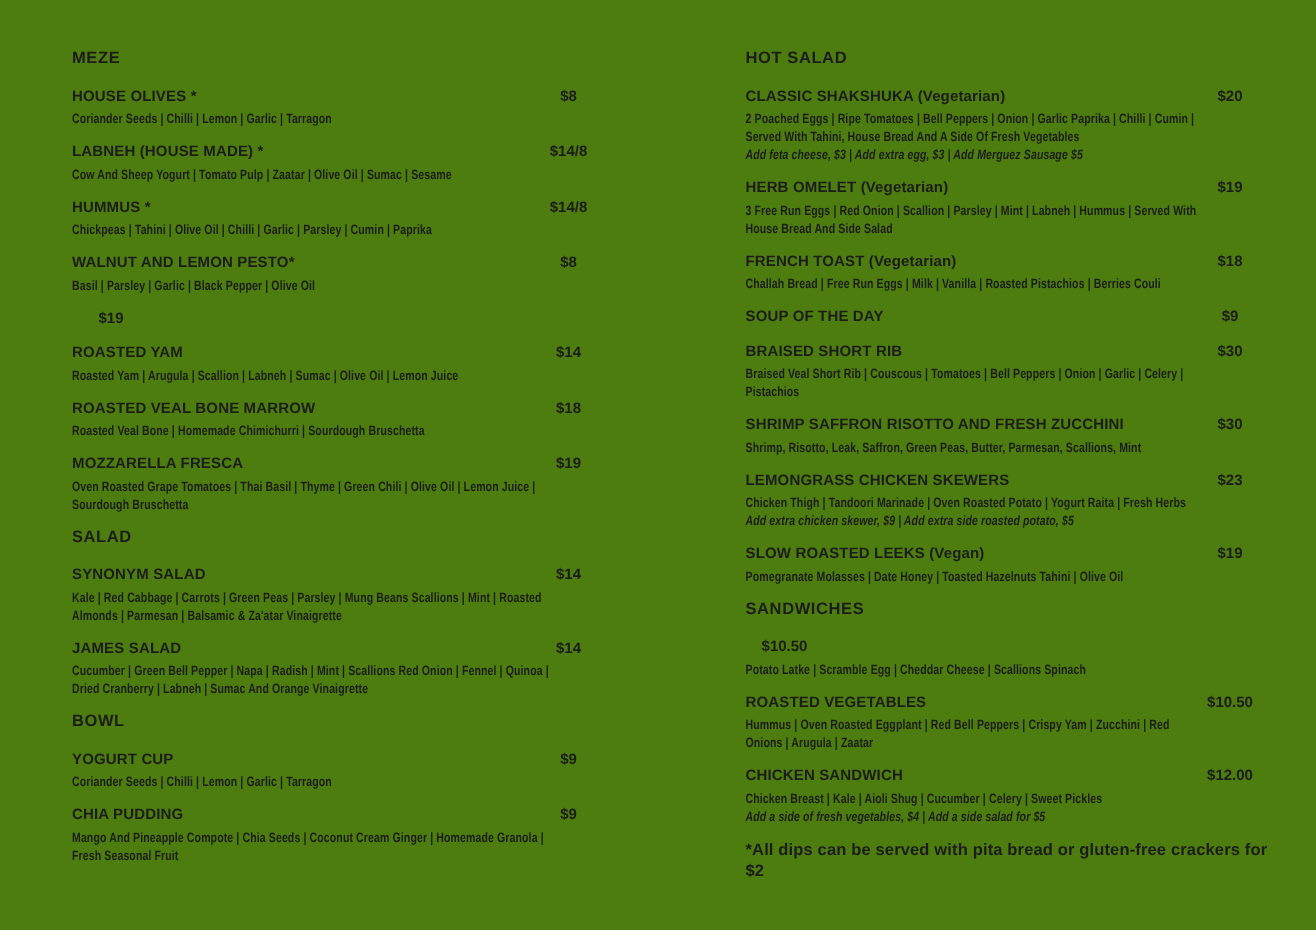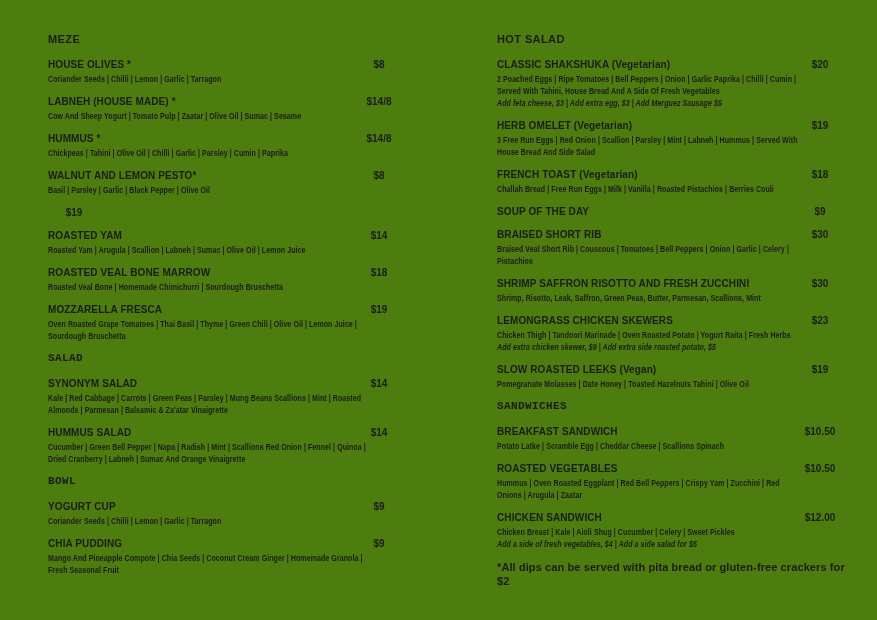--- a/index.html
+++ b/index.html
@@ -7,21 +7,21 @@
   body { font-family: "Liberation Sans", sans-serif; color: #1c1c1c; }
   .page { position: relative; width: 877px; height: 620px; background: #4d7c0f; overflow: hidden; }
   .col { position: absolute; top: 30px; }
   .col-left  { left: 48px;  width: 357px; }
   .col-right { left: 497px; width: 349px; }
 
   .section-title {
     font-size: 11px; font-weight: 700; letter-spacing: 0.4px;
     line-height: 13px; margin: 3px 0 12px 0;
   }
-  .menu-item + .section-title { margin-top: 6px; font-family: Liberation Mono, monospace; }
+  .menu-item + .section-title { margin-top: 6px; }
 
   .menu-item { margin-bottom: 10px; }
   .item-head { display: flex; align-items: baseline; }
   .item-name {
     flex: 1 1 auto; padding-right: 6px;
     font-size: 10px; font-weight: 700; line-height: 13px; letter-spacing: 0.1px;
   }
   .item-suffix { font-size: 9px; font-weight: 700; letter-spacing: 0; }
   .item-price {
     flex: 0 0 52px; text-align: center;
@@ -105,21 +105,21 @@
         <div class="section-title">SALAD</div>
         <div class="menu-item">
           <div class="item-head">
             <div class="item-name"><span>SYNONYM SALAD</span></div>
             <div class="item-price">$14</div>
           </div>
           <div class="item-desc">Kale | Red Cabbage | Carrots | Green Peas | Parsley | Mung Beans Scallions | Mint | Roasted Almonds | Parmesan | Balsamic &amp; Za'atar Vinaigrette</div>
         </div>
         <div class="menu-item">
           <div class="item-head">
-            <div class="item-name"><span>HUMMUS SALAD</span></div>
+            <div class="item-name"><span>JAMES SALAD</span></div>
             <div class="item-price">$14</div>
           </div>
           <div class="item-desc">Cucumber | Green Bell Pepper | Napa | Radish | Mint | Scallions Red Onion | Fennel | Quinoa | Dried Cranberry | Labneh | Sumac And Orange Vinaigrette</div>
         </div>
         <div class="section-title">BOWL</div>
         <div class="menu-item">
           <div class="item-head">
             <div class="item-name"><span>YOGURT CUP</span></div>
             <div class="item-price">$9</div>
           </div>
@@ -190,21 +190,20 @@
         <div class="menu-item">
           <div class="item-head">
             <div class="item-name"><span>SLOW ROASTED LEEKS (Vegan)</span></div>
             <div class="item-price">$19</div>
           </div>
           <div class="item-desc">Pomegranate Molasses | Date Honey | Toasted Hazelnuts Tahini | Olive Oil</div>
         </div>
         <div class="section-title">SANDWICHES</div>
         <div class="menu-item">
           <div class="item-head">
-            <div class="item-name"><span>BREAKFAST SANDWICH</span></div>
             <div class="item-price">$10.50</div>
           </div>
           <div class="item-desc">Potato Latke | Scramble Egg | Cheddar Cheese | Scallions Spinach</div>
         </div>
         <div class="menu-item">
           <div class="item-head">
             <div class="item-name"><span>ROASTED VEGETABLES</span></div>
             <div class="item-price">$10.50</div>
           </div>
           <div class="item-desc">Hummus | Oven Roasted Eggplant | Red Bell Peppers | Crispy Yam | Zucchini | Red Onions | Arugula | Zaatar</div>

